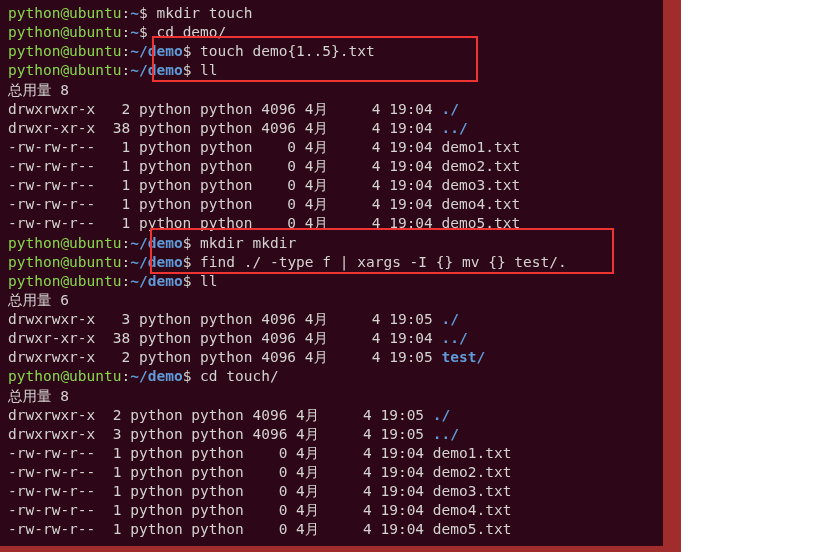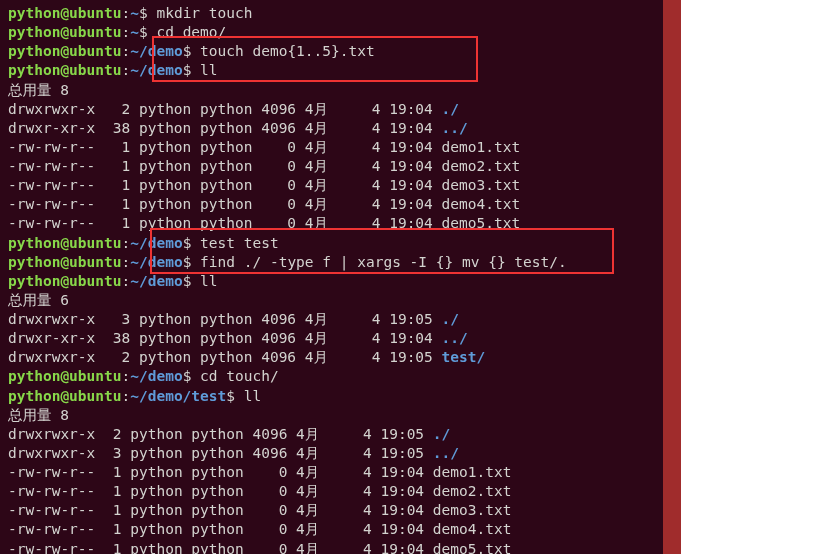--- a/index.html
+++ b/index.html
@@ -14,21 +14,21 @@
     background: #2d0617;
     padding: 4px 8px 6px 8px;
     border-right: 18px solid #a02c2c;
     border-bottom: 6px solid #a02c2c;
     width: 647px;
     line-height: 1.32;
     position: relative;
     box-sizing: content-box;
   }
   .line { white-space: pre; color: #d3d3cf; }
-  .user { color: #88d84a; font-weight: bold; }
+  .user { color: #88d84a; font-weight: normal; }
   .path { color: #5f9bd8; font-weight: bold; }
   .dir  { color: #5f9bd8; font-weight: bold; }
   .hl {
     position: absolute;
     border: 2px solid #e33;
     pointer-events: none;
   }
 </style>
 </head>
 <body>
@@ -39,29 +39,28 @@
     <div class="line"><span class="user">python@ubuntu</span><span>:</span><span class="path">~/demo</span><span>$ </span><span>touch demo{1..5}.txt</span></div>
     <div class="line"><span class="user">python@ubuntu</span><span>:</span><span class="path">~/demo</span><span>$ </span><span>ll</span></div>
     <div class="line"><span>总用量 8</span></div>
     <div class="line"><span>drwxrwxr-x </span><span>  2 </span><span>python python </span><span>4096 </span><span>4月   </span><span>  4 </span><span>19:04 </span><span class="dir">./</span></div>
     <div class="line"><span>drwxr-xr-x </span><span> 38 </span><span>python python </span><span>4096 </span><span>4月   </span><span>  4 </span><span>19:04 </span><span class="dir">../</span></div>
     <div class="line"><span>-rw-rw-r-- </span><span>  1 </span><span>python python </span><span>   0 </span><span>4月   </span><span>  4 </span><span>19:04 </span><span>demo1.txt</span></div>
     <div class="line"><span>-rw-rw-r-- </span><span>  1 </span><span>python python </span><span>   0 </span><span>4月   </span><span>  4 </span><span>19:04 </span><span>demo2.txt</span></div>
     <div class="line"><span>-rw-rw-r-- </span><span>  1 </span><span>python python </span><span>   0 </span><span>4月   </span><span>  4 </span><span>19:04 </span><span>demo3.txt</span></div>
     <div class="line"><span>-rw-rw-r-- </span><span>  1 </span><span>python python </span><span>   0 </span><span>4月   </span><span>  4 </span><span>19:04 </span><span>demo4.txt</span></div>
     <div class="line"><span>-rw-rw-r-- </span><span>  1 </span><span>python python </span><span>   0 </span><span>4月   </span><span>  4 </span><span>19:04 </span><span>demo5.txt</span></div>
-    <div class="line"><span class="user">python@ubuntu</span><span>:</span><span class="path">~/demo</span><span>$ </span><span>test test</span></div>
+    <div class="line"><span class="user">python@ubuntu</span><span>:</span><span class="path">~/demo</span><span>$ </span><span>mkdir mkdir</span></div>
     <div class="line"><span class="user">python@ubuntu</span><span>:</span><span class="path">~/demo</span><span>$ </span><span>find ./ -type f | xargs -I {} mv {} test/.</span></div>
     <div class="line"><span class="user">python@ubuntu</span><span>:</span><span class="path">~/demo</span><span>$ </span><span>ll</span></div>
     <div class="line"><span>总用量 6</span></div>
     <div class="line"><span>drwxrwxr-x </span><span>  3 </span><span>python python </span><span>4096 </span><span>4月   </span><span>  4 </span><span>19:05 </span><span class="dir">./</span></div>
     <div class="line"><span>drwxr-xr-x </span><span> 38 </span><span>python python </span><span>4096 </span><span>4月   </span><span>  4 </span><span>19:04 </span><span class="dir">../</span></div>
     <div class="line"><span>drwxrwxr-x </span><span>  2 </span><span>python python </span><span>4096 </span><span>4月   </span><span>  4 </span><span>19:05 </span><span class="dir">test/</span></div>
     <div class="line"><span class="user">python@ubuntu</span><span>:</span><span class="path">~/demo</span><span>$ </span><span>cd touch/</span></div>
-    <div class="line"><span class="user">python@ubuntu</span><span>:</span><span class="path">~/demo/test</span><span>$ </span><span>ll</span></div>
     <div class="line"><span>总用量 8</span></div>
     <div class="line"><span>drwxrwxr-x </span><span> 2 </span><span>python python </span><span>4096 </span><span>4月   </span><span>  4 </span><span>19:05 </span><span class="dir">./</span></div>
     <div class="line"><span>drwxrwxr-x </span><span> 3 </span><span>python python </span><span>4096 </span><span>4月   </span><span>  4 </span><span>19:05 </span><span class="dir">../</span></div>
     <div class="line"><span>-rw-rw-r-- </span><span> 1 </span><span>python python </span><span>   0 </span><span>4月   </span><span>  4 </span><span>19:04 </span><span>demo1.txt</span></div>
     <div class="line"><span>-rw-rw-r-- </span><span> 1 </span><span>python python </span><span>   0 </span><span>4月   </span><span>  4 </span><span>19:04 </span><span>demo2.txt</span></div>
     <div class="line"><span>-rw-rw-r-- </span><span> 1 </span><span>python python </span><span>   0 </span><span>4月   </span><span>  4 </span><span>19:04 </span><span>demo3.txt</span></div>
     <div class="line"><span>-rw-rw-r-- </span><span> 1 </span><span>python python </span><span>   0 </span><span>4月   </span><span>  4 </span><span>19:04 </span><span>demo4.txt</span></div>
     <div class="line"><span>-rw-rw-r-- </span><span> 1 </span><span>python python </span><span>   0 </span><span>4月   </span><span>  4 </span><span>19:04 </span><span>demo5.txt</span></div>
     <div class="hl" style="top: 36px; left: 152px; width: 322px; height: 42px;"></div>
     <div class="hl" style="top: 228px; left: 150px; width: 460px; height: 42px;"></div>

